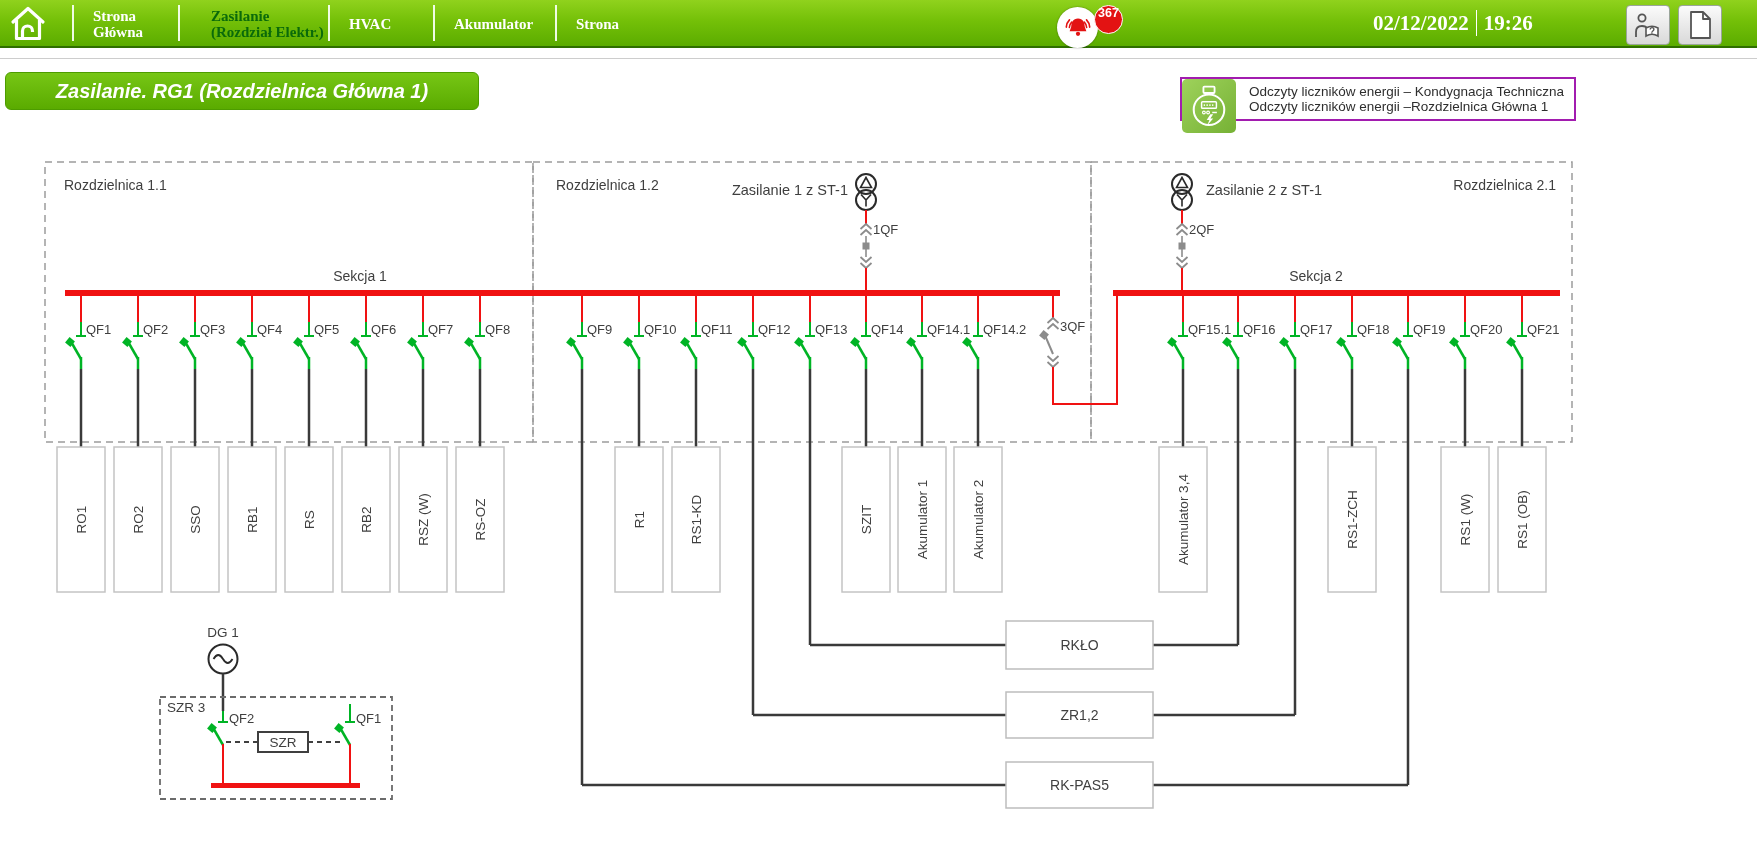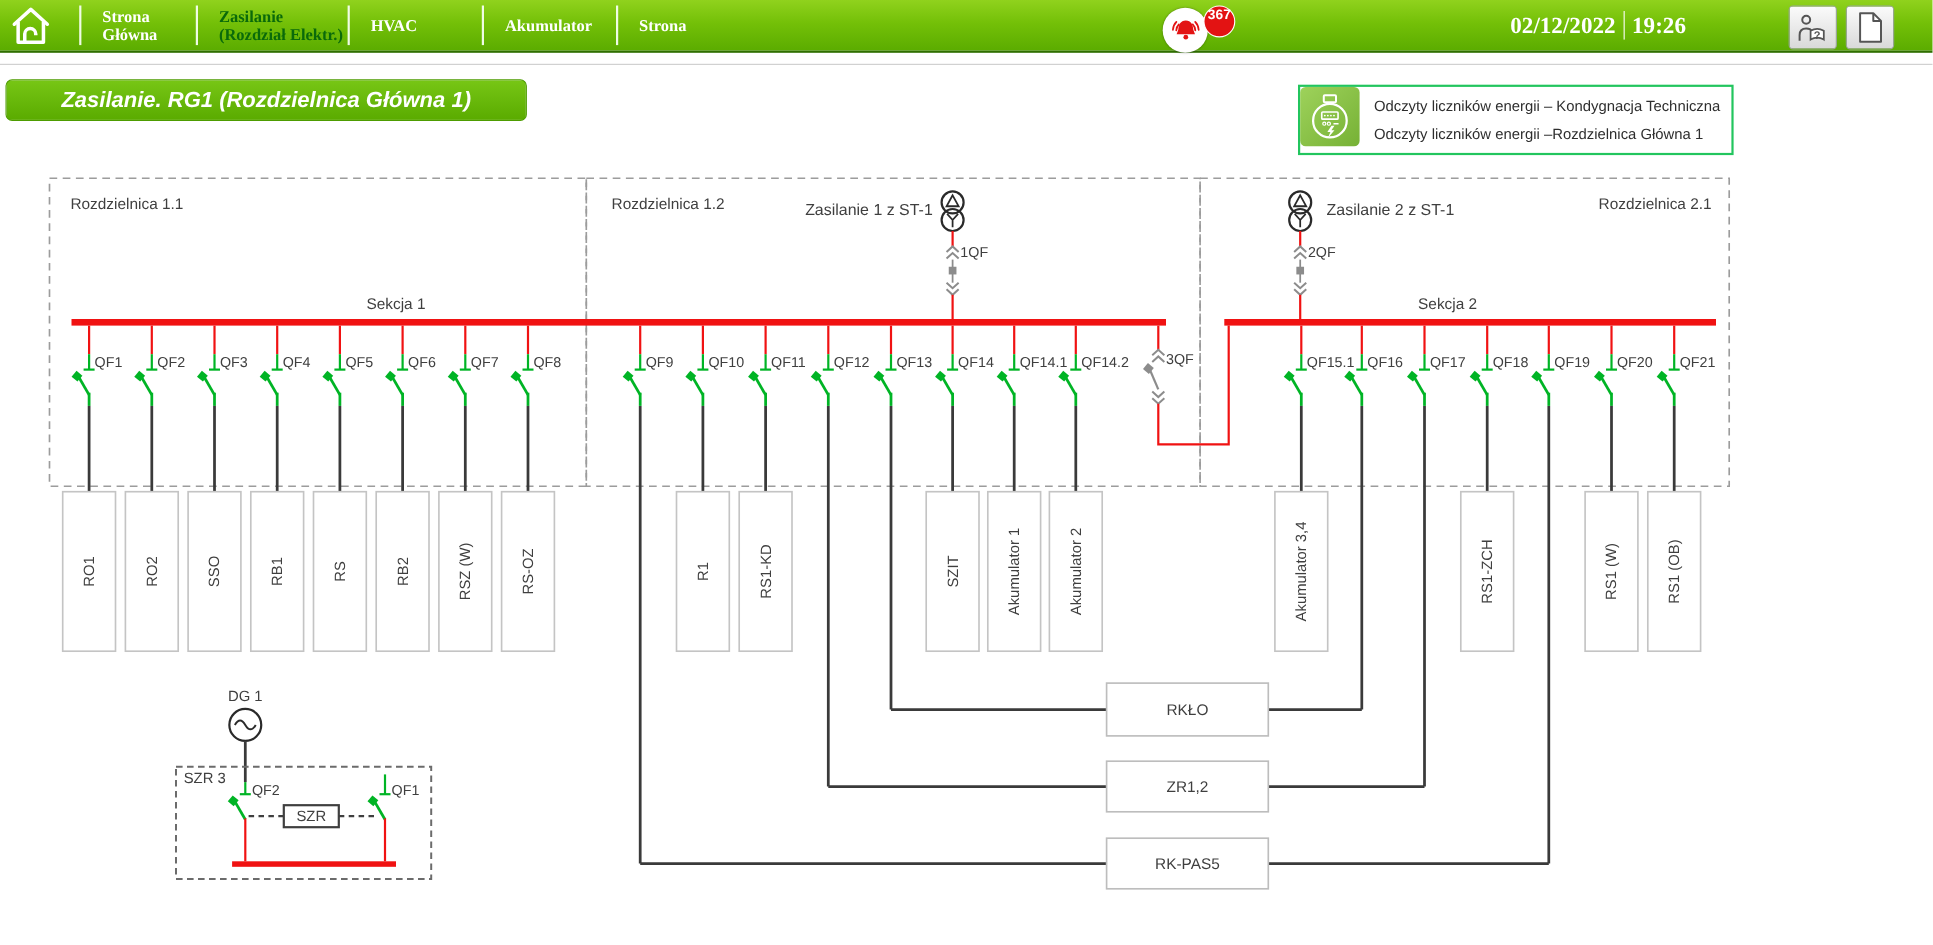--- a/index.html
+++ b/index.html
@@ -8,41 +8,41 @@
   
   .topbar{position:absolute;left:0;top:0;width:1757px;height:46px;
     background:linear-gradient(180deg,#90d21d 0%,#74c008 45%,#5bac00 100%);
     border-bottom:2px solid #2f6f00;display:flex;align-items:center;}
   .home-btn{margin-left:8px;width:40px;height:40px;display:flex;align-items:center;justify-content:center;cursor:pointer;}
   .nav-sep{width:2px;height:36px;background:#f6fff0;opacity:.95;}
   .sep1{margin-left:24px;}
   .nav-item{box-sizing:border-box;padding-left:19px;padding-top:2px;
     font-family:"Liberation Serif",serif;font-weight:bold;font-size:15px;line-height:16px;
     color:#ffffff;cursor:pointer;}
-  .nav-item.active{color:#0a6a0a;}
-  .w1{width:104px}.w2{width:136px}.w3{width:120px}.w4{width:120px}.w5{width:150px}
+  .nav-item.active{color:#0a6a0a;margin-left:12px;}
+  .w1{width:104px}.w2{width:136px}.w3{width:103px}.w4{width:120px}.w5{width:150px}
   .alarm-wrap{position:absolute;left:1057px;top:6px;width:70px;height:44px;cursor:pointer;}
   .alarm-circle{position:absolute;left:0;top:1px;width:41px;height:41px;background:#fff;
     border-radius:50%;box-shadow:0 0 2px rgba(0,0,0,.4);display:flex;align-items:center;justify-content:center;}
   .alarm-badge{position:absolute;left:37px;top:-1px;width:27px;height:27px;background:#e31313;
     border:1px solid #ffffff;border-radius:50%;color:#ffffff;font-size:12.5px;font-weight:bold;
     display:flex;align-items:flex-start;justify-content:center;}
   .datetime{position:absolute;left:1373px;top:0;height:46px;display:flex;align-items:center;
     font-family:"Liberation Serif",serif;font-weight:bold;font-size:21px;color:#fff;}
   .dt-sep{display:inline-block;width:1px;height:26px;background:#fff;margin:0 7px;}
   .hdr-btn{position:absolute;top:5px;width:42px;height:38px;border:1px solid #9aa59a;border-radius:4px;
     background:linear-gradient(180deg,#fbfbfb,#d9d9d9);display:flex;align-items:center;justify-content:center;cursor:pointer;}
   .hb1{left:1626px}.hb2{left:1678px}
   
   .hr-line{position:absolute;left:0;top:58px;width:1757px;height:1px;background:#cdcdcd;}
   .page-title{position:absolute;left:5px;top:72px;width:472px;height:36px;border-radius:6px;
     background:linear-gradient(180deg,#77c615 0%,#5aab00 100%);border:1px solid #4d9c00;
     color:#fff;font-weight:bold;font-size:20px;display:flex;align-items:center;justify-content:center;font-style:italic;}
-  .energy-box{position:absolute;left:1180px;top:77px;width:396px;height:64px;box-sizing:border-box;
-    border:2px solid #22c55e;background:#fff;display:flex;align-items:stretch;}
+  .energy-box{position:absolute;left:1180px;top:77px;width:396px;height:44px;box-sizing:border-box;
+    border:2px solid #a21caf;background:#fff;display:flex;align-items:stretch;}
   .energy-icon{width:54px;height:54px;flex:0 0 54px;background:linear-gradient(135deg,#9ed25b,#76b135);
     border-radius:5px;display:flex;align-items:center;justify-content:center;}
   .energy-texts{display:flex;flex-direction:column;justify-content:space-around;padding:5px 0 5px 13px;
     font-size:13.5px;color:#2e2e2e;}
   .energy-texts div{cursor:pointer;}
   
   #diagram{position:absolute;left:0;top:0;}
   #diagram text{font-family:"Liberation Sans",sans-serif;}
 </style>
 </head>

